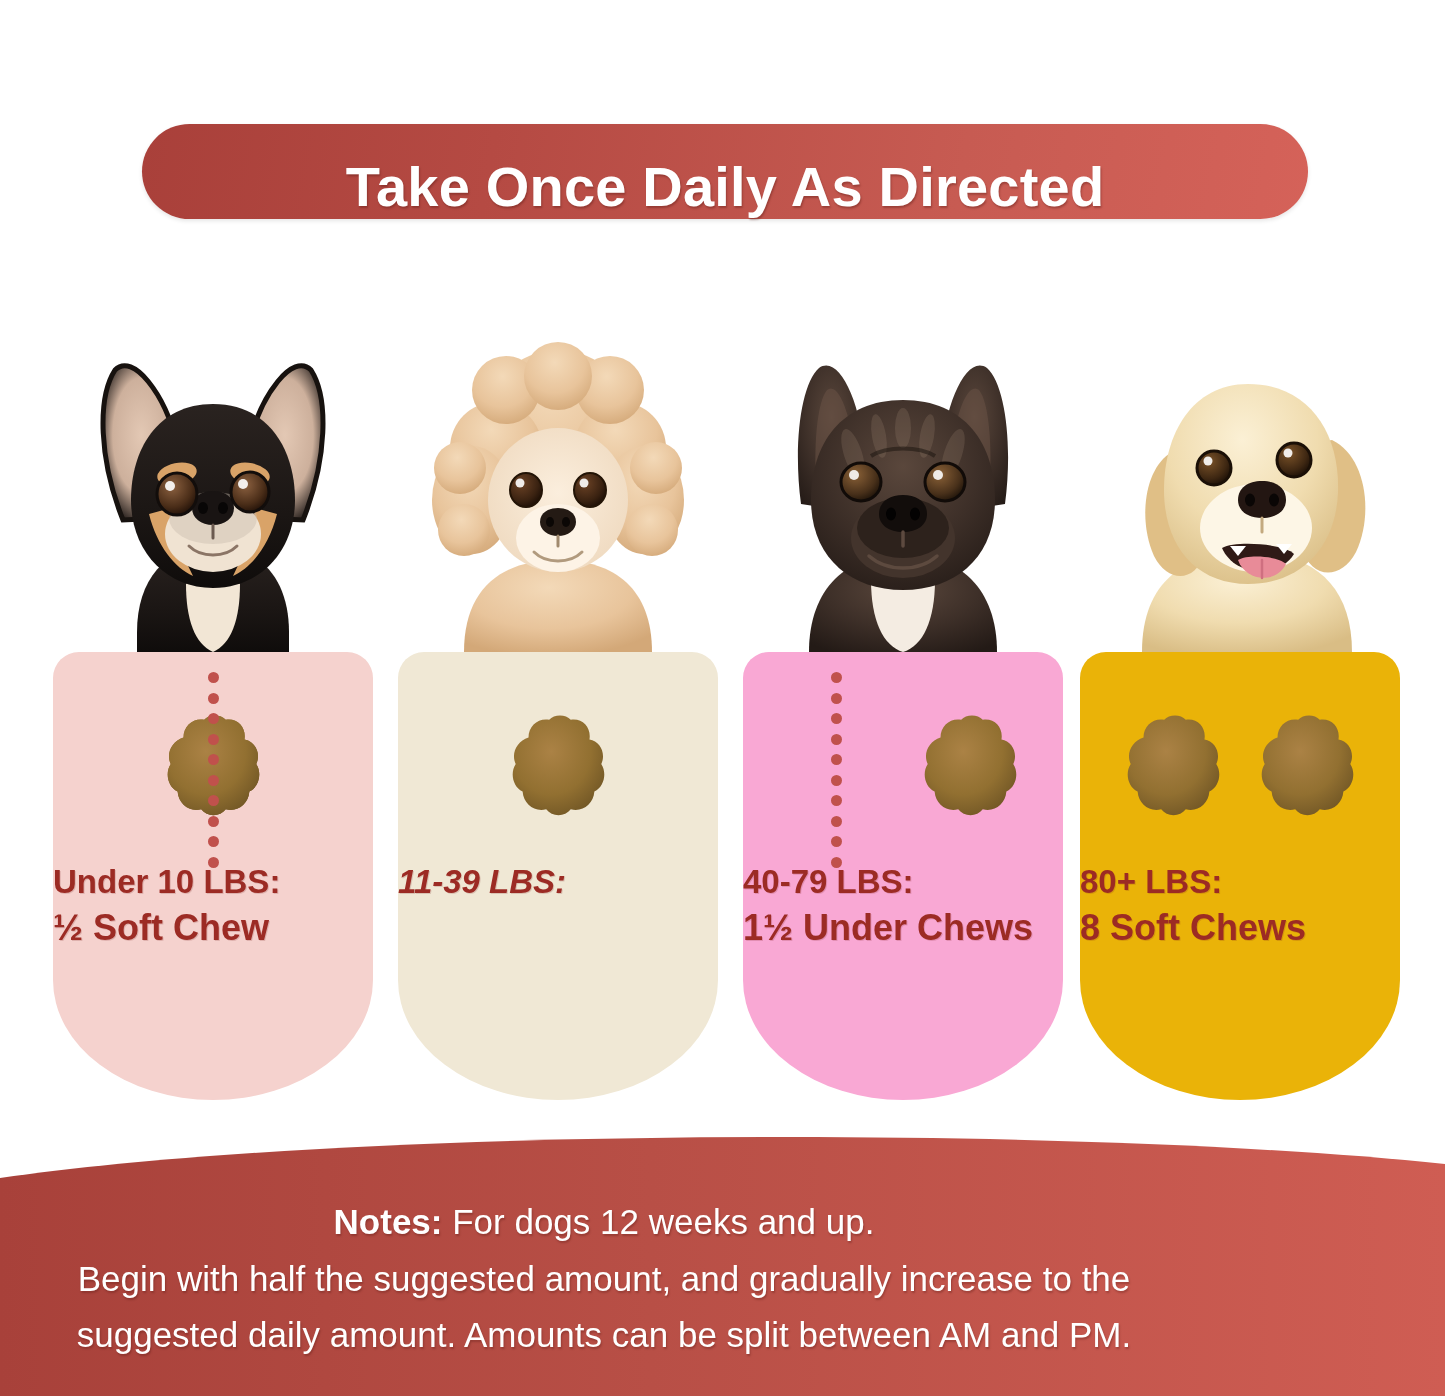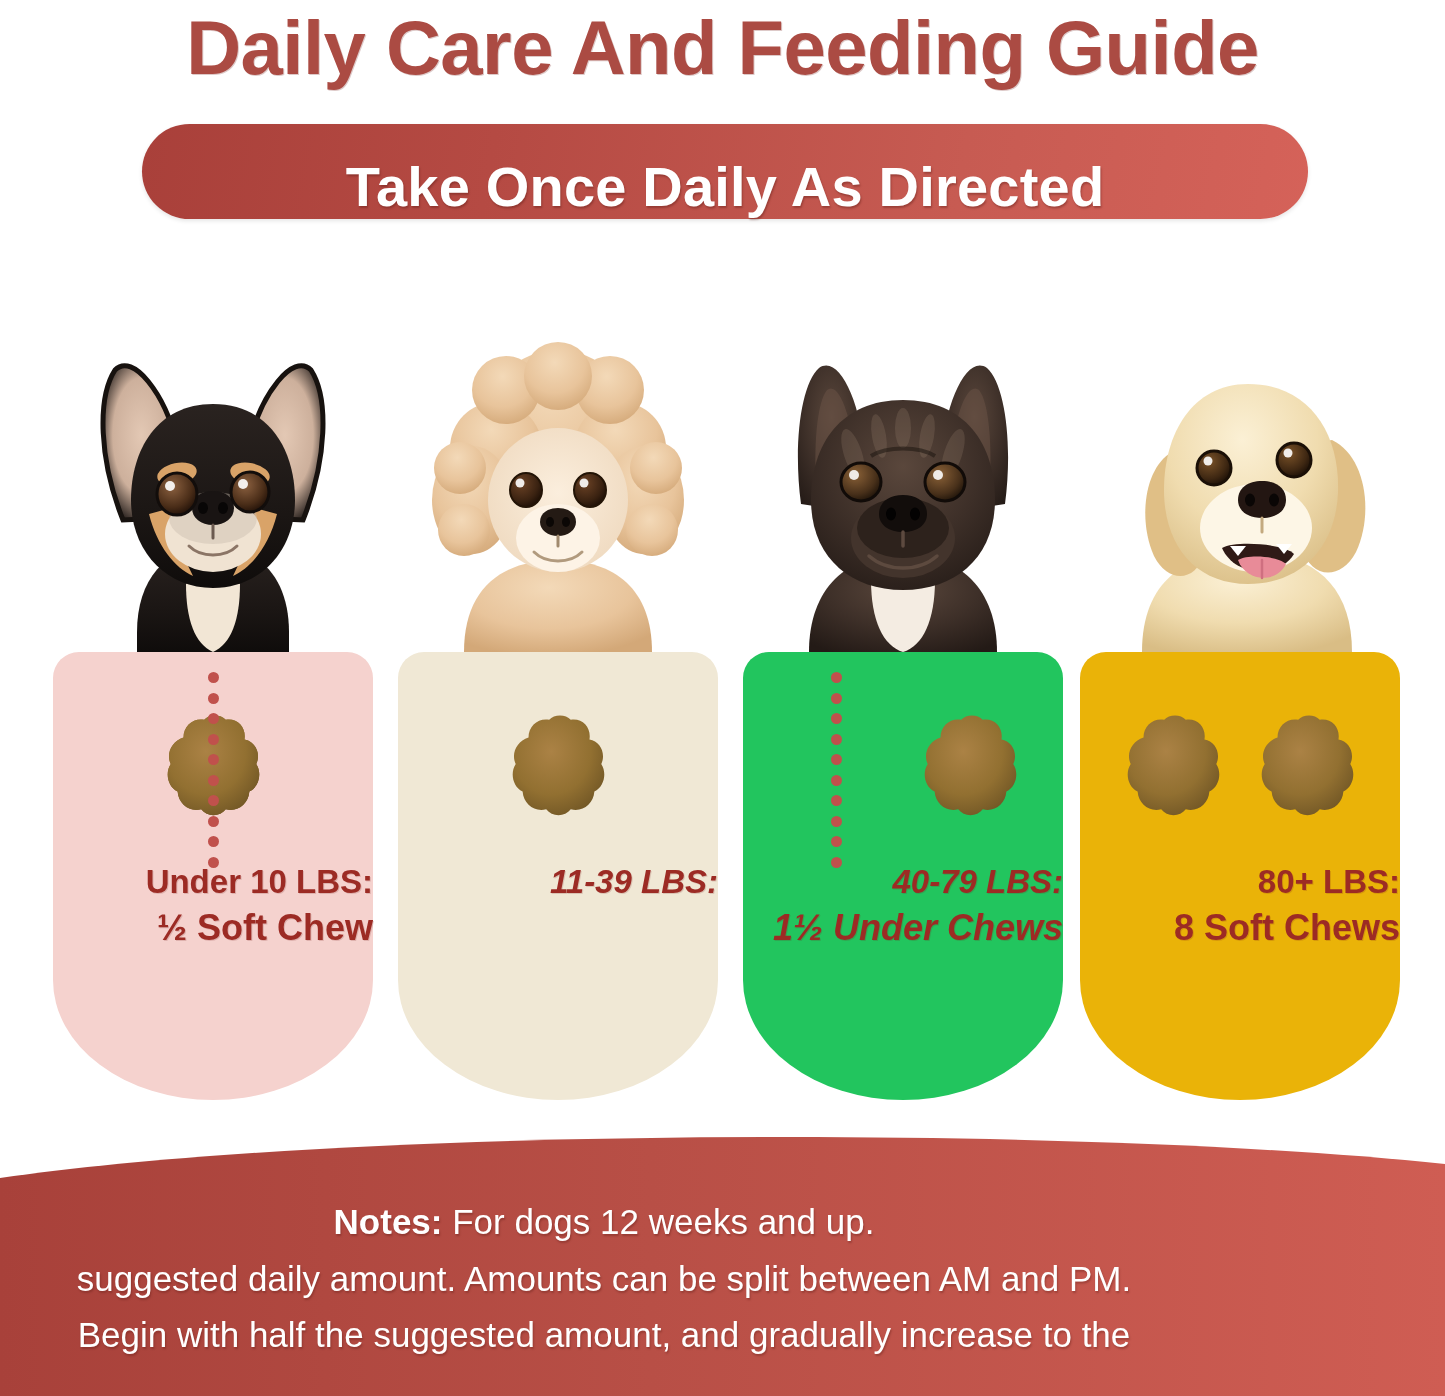--- a/index.html
+++ b/index.html
@@ -94,21 +94,21 @@
     position: absolute;
     left: 0;
     bottom: 0;
     width: 320px;
     height: 448px;
     border-radius: 26px 26px 160px 160px / 26px 26px 120px 120px;
   }
 
   .panel-pink   { background: #f5d2ce; }
   .panel-cream  { background: #f0e8d5; }
-  .panel-green  { background: #22c55e; font-style: italic; }
+  .panel-green  { background: #f9a8d4; }
   .panel-blue   { background: #eab308; }
 
   
   .chews {
     position: absolute;
     top: 42px;
     left: 0;
     width: 320px;
     height: 150px;
     display: flex;
@@ -146,21 +146,21 @@
     border-radius: 50%;
     background: #c0514c;
   }
 
   
   .caption {
     position: absolute;
     left: 0;
     top: 208px;
     width: 320px;
-    text-align: right;
+    text-align: left;
     color: #9c2b24;
     font-weight: 700;
     line-height: 1.32;
     text-shadow: 1px 1px 0 rgba(120,30,25,0.18);
   }
   .caption .line1 { font-size: 33px; white-space: nowrap; }
   .caption .line2 { font-size: 36px; white-space: nowrap; }
 
   
   .notes {
@@ -191,21 +191,20 @@
     padding-left: 20px;
   }
   .notes-text b { font-weight: 700; }
   .notes-line { white-space: nowrap; }
 </style>
 </head>
 <body>
 
 <div id="page">
 
-  <div class="title">Daily Care And Feeding Guide</div>
 
   <div class="pill">
     <span class="pill-text">Take Once Daily As Directed</span>
   </div>
 
   <div class="cards">
 
     <div class="card">
       <div class="photo">
         <svg viewBox="0 0 320 320" xmlns="http://www.w3.org/2000/svg">
@@ -580,18 +579,18 @@
             <stop offset="0%" stop-color="#a8413a"></stop>
             <stop offset="45%" stop-color="#b84f46"></stop>
             <stop offset="100%" stop-color="#cf5d53"></stop>
           </linearGradient>
         </defs>
         <path d="M0 58 C360 6 1085 6 1445 44 L1445 276 L0 276 Z" fill="url(#notesGrad)"></path>
       </svg>
     </div>
     <div class="notes-text">
       <div class="notes-line"><b>Notes:</b><span> For dogs 12 weeks and up.</span></div>
+      <div class="notes-line">Begin with half the suggested amount, and gradually increase to the</div>
       <div class="notes-line">suggested daily amount. Amounts can be split between AM and PM.</div>
-      <div class="notes-line">Begin with half the suggested amount, and gradually increase to the</div>
     </div>
   </div>
 
 </div>
 
 </body></html>

